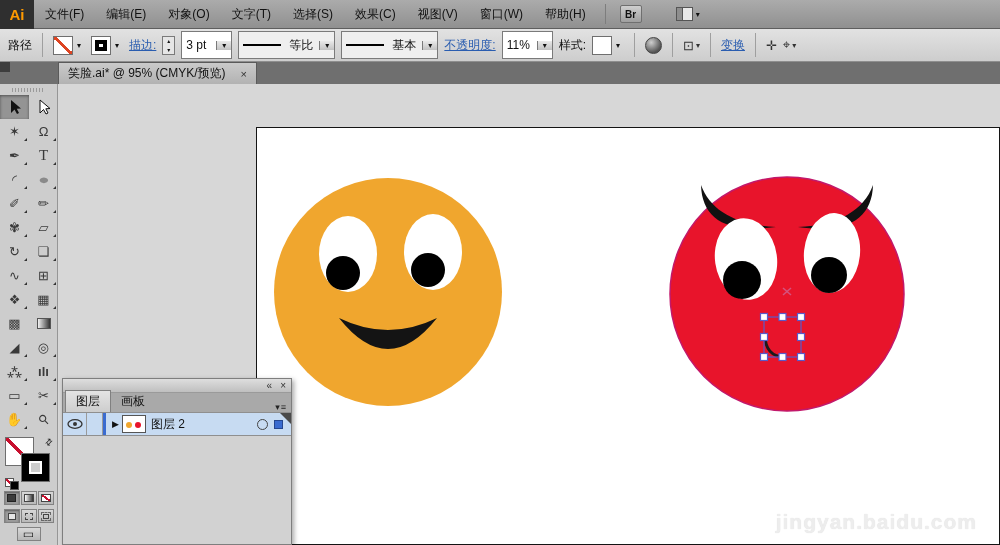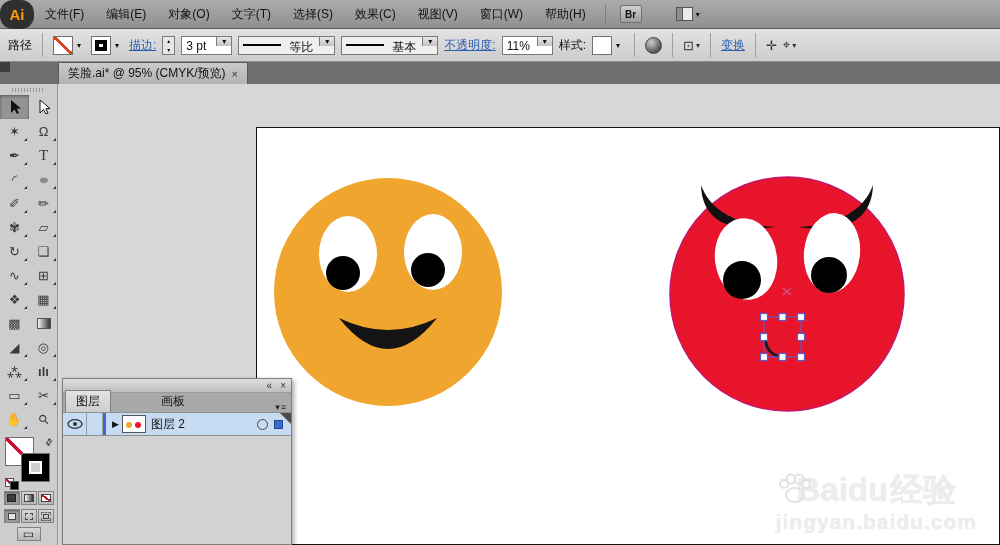--- a/index.html
+++ b/index.html
@@ -4,57 +4,57 @@
 <style>
   * { margin:0; padding:0; box-sizing:border-box; }
   html,body { width:1000px; height:545px; overflow:hidden;
     font-family:"Liberation Sans", sans-serif; font-size:12px; color:#111; }
   .app { position:relative; width:1000px; height:545px; background:#d7d7d7; }
 
   
   .menubar { height:29px; background:linear-gradient(#ababab,#909090);
     border-bottom:1px solid #5e5e5e; display:flex; align-items:center; }
   .ai-logo { width:34px; height:29px; background:#2f2f2f; color:#ff9a00;
-    font-weight:bold; font-size:15px; display:flex; align-items:center; justify-content:center;border-radius:13px; }
+    font-weight:bold; font-size:15px; display:flex; align-items:center; justify-content:center; }
   .menu-item { padding:0 11px; line-height:28px; cursor:default; }
   .mb-sep { width:1px; height:20px; background:#7d7d7d; margin:0 8px; }
   .br-btn { width:22px; height:18px; margin-left:6px; border:1px solid #6f6f6f; border-radius:2px;
     background:linear-gradient(#cfcfcf,#9f9f9f); font-size:10px; font-weight:bold;
     display:flex; align-items:center; justify-content:center; }
   .ws-btn { display:flex; align-items:center; margin-left:34px; gap:3px; }
   .ws-pane { width:17px; height:14px; border:1px solid #555; background:#e9e9e9; display:flex; }
   .ws-pane i { display:block; width:6px; height:100%; background:#8e8e8e; border-right:1px solid #555; }
 
   
   .controlbar { height:33px; background:linear-gradient(#e2e2e2,#cdcdcd);
     border-bottom:1px solid #8e8e8e; display:flex; align-items:center; padding:0 8px; gap:6px; }
   .cb-sep { width:1px; height:24px; background:#9f9f9f; margin:0 4px; }
   .cb-link { color:#2a5db0; text-decoration:underline; }
-  .combo { display:flex; height:19px; border:1px solid #7a7a7a; background:#fff; align-items:flex-start; }
+  .combo { display:flex; height:28px; border:1px solid #7a7a7a; background:#fff; align-items:center; }
   .combo .val { padding:2px 4px; min-width:34px; }
   .combo .arr, .dd-arr { width:15px; background:linear-gradient(#e9e9e9,#c2c2c2);
     border-left:1px solid #7a7a7a; display:flex; align-items:center; justify-content:center; font-size:8px; }
   .stepper { width:13px; height:19px; border:1px solid #7a7a7a; background:#e6e6e6;
     display:flex; flex-direction:column; }
   .stepper span { flex:1; font-size:6px; line-height:9px; text-align:center; }
   .swatch-pair { display:flex; align-items:center; }
   .swatch { width:20px; height:19px; border:1px solid #6f6f6f; background:#fff; position:relative; }
   .swatch.none { background:linear-gradient(to top right,#fff 44%,#d42 44%,#d42 56%,#fff 56%); }
   .swatch.stroke::after { content:""; position:absolute; inset:3px; border:4px solid #000; }
   .swatch-dd { width:12px; height:19px; display:flex; align-items:center; justify-content:center; font-size:8px; }
   .lineprev { width:38px; height:2px; background:#000; margin:0 4px; }
   .globe { width:17px; height:17px; border-radius:50%;
     background:radial-gradient(circle at 35% 30%,#cfcfcf,#555 70%); border:1px solid #444; }
   .icon-btn { display:flex; align-items:center; gap:2px; font-size:13px; color:#333; }
   .icon-btn .dd { font-size:8px; }
 
   
   .tabbar { height:22px; background:#6f6f6f; display:flex; padding-left:58px; align-items:flex-end; }
   .doc-tab { height:22px; background:linear-gradient(#cacaca,#b2b2b2); border:1px solid #5a5a5a;
-    border-bottom:none; display:flex; align-items:center; padding:0 9px; gap:6px; }
+    border-bottom:none; display:flex; align-items:center; padding:0 9px; gap:15px; }
   .doc-tab .close { font-size:11px; color:#333; }
 
   
   .main { position:relative; height:461px; display:flex; }
 
   
   .toolbar { position:relative; width:58px; background:#cdcdcd; border-right:1px solid #969696;
     flex:none; z-index:3; }
   .tb-notch { position:absolute; top:-22px; left:0; width:10px; height:10px; background:#3d3d3d; }
   .gripper { height:4px; margin:4px 12px 3px;
@@ -104,21 +104,21 @@
   .wm-row { display:flex; align-items:flex-end; justify-content:center; gap:2px;
     font-weight:bold; font-size:33px; line-height:1; }
   .wm-url { font-weight:bold; font-size:21px; margin-top:4px; letter-spacing:1px; }
 
   
   .layers-panel { position:absolute; left:4px; top:294px; width:230px; height:167px;
     background:#d2d2d2; border:1px solid #7e7e7e; box-shadow:2px 2px 5px rgba(0,0,0,.35); z-index:5; }
   .lp-header { height:14px; background:linear-gradient(#dedede,#bfbfbf); border-bottom:1px solid #9a9a9a;
     display:flex; justify-content:flex-end; align-items:center; gap:8px; padding:0 5px;
     font-size:10px; color:#333; }
-  .lp-tabs { height:19px; background:#a9a9a9; display:flex; align-items:flex-end; padding-left:2px;gap:40px; }
+  .lp-tabs { height:19px; background:#a9a9a9; display:flex; align-items:flex-end; padding-left:2px; }
   .lp-tab { padding:2px 10px; font-size:12px; }
   .lp-tab.active { background:linear-gradient(#e4e4e4,#cdcdcd); border:1px solid #808080; border-bottom:none; }
   .lp-menu { margin-left:auto; padding-right:5px; font-size:9px; color:#222; display:flex; gap:1px; align-items:center; }
   .lp-row { position:relative; height:24px; background:#c7dbf2; border-top:1px solid #8f8f8f;
     border-bottom:1px solid #8f8f8f; display:flex; align-items:center; }
   .lp-eye { width:24px; height:100%; border-right:1px solid #9a9a9a;
     display:flex; align-items:center; justify-content:center; }
   .lp-col2 { width:16px; height:100%; border-right:1px solid #9a9a9a; }
   .lp-bar { width:3px; height:100%; background:#3a6bd0; margin-right:3px; }
   .lp-arrow { font-size:9px; margin:0 3px; color:#111; }
@@ -387,33 +387,20 @@
             <rect x="540.5" y="185.5" width="7" height="7"></rect>
             <rect x="503.5" y="205.5" width="7" height="7"></rect>
             <rect x="540.5" y="205.5" width="7" height="7"></rect>
             <rect x="503.5" y="225.5" width="7" height="7"></rect>
             <rect x="522" y="225.5" width="7" height="7"></rect>
             <rect x="540.5" y="225.5" width="7" height="7"></rect>
           </g>
         </svg>
 
         <div class="watermark">
-          <div class="wm-row">
-            <span>Baidu</span>
-            <svg width="36" height="32" viewBox="0 0 36 32">
-              <g fill="none" stroke="#e2e2e2" stroke-width="2">
-                <circle cx="8" cy="11" r="4"></circle>
-                <circle cx="15" cy="6" r="4.5"></circle>
-                <circle cx="23" cy="6" r="4.5"></circle>
-                <circle cx="30" cy="11" r="4"></circle>
-                <ellipse cx="19" cy="22" rx="9" ry="7"></ellipse>
-              </g>
-            </svg>
-            <span>经验</span>
-          </div>
           <div class="wm-url">jingyan.baidu.com</div>
         </div>
       </div>
 
       <div class="layers-panel">
         <div class="lp-header">
           <span>«</span>
           <span>×</span>
         </div>
         <div class="lp-tabs">

